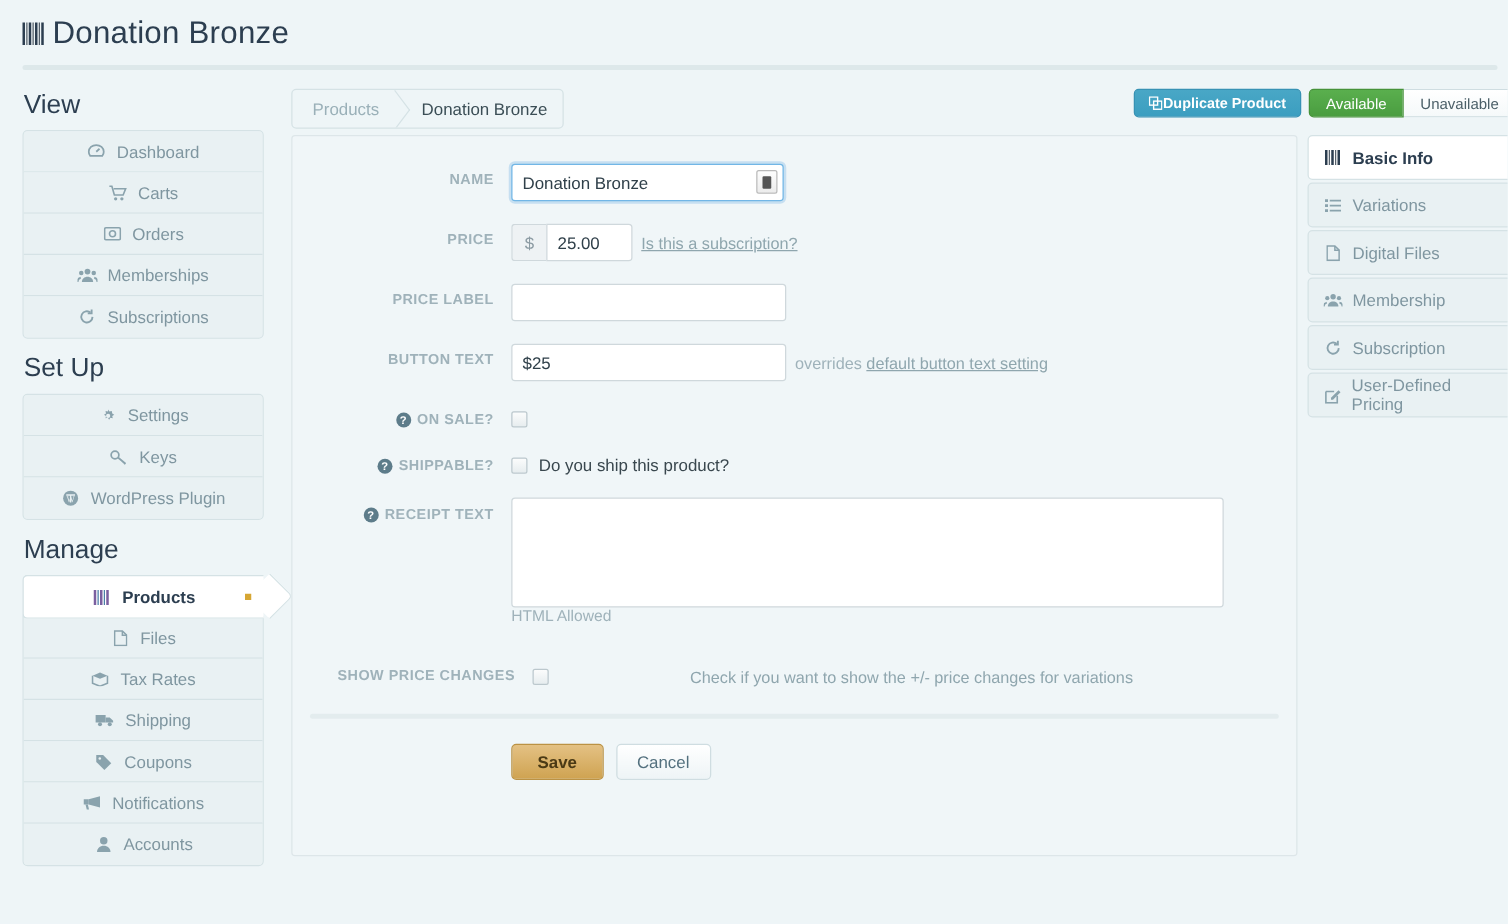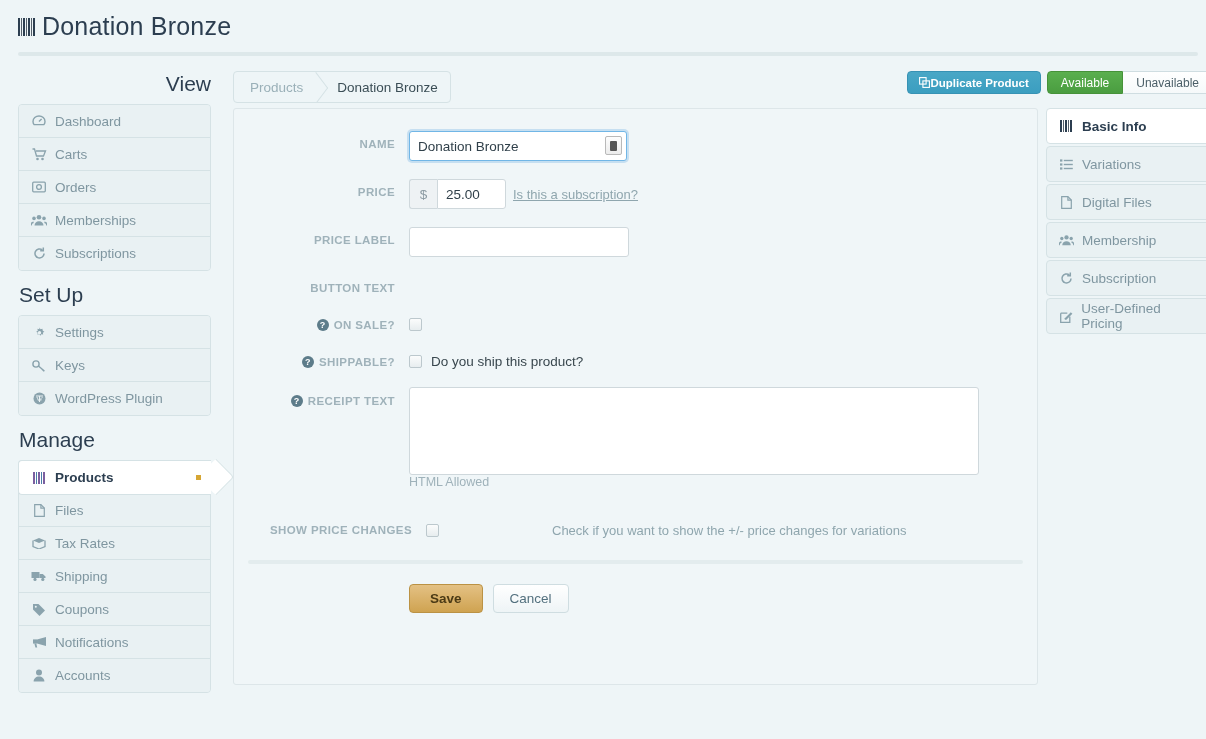--- a/index.html
+++ b/index.html
@@ -51,39 +51,40 @@
   }
 
   
   #sidebar { width: 193px; flex: 0 0 193px; }
   .side-heading {
     font-size: 21px;
     color: #2c3e50;
     margin: 12px 0 8px 1px;
     font-weight: 400;
   }
-  .side-heading.first { margin-top: 6px; text-align: right; }
+  .side-heading.first { margin-top: 6px; }
   .nav-group {
     border: 1px solid #d5e2e5;
     border-radius: 4px;
     overflow: visible;
     background: #e9f1f3;
   }
   .nav-item {
     display: flex;
     align-items: center;
     gap: 8px;
     height: 33px;
     padding: 0 12px;
     font-size: 13.5px;
     color: #7f96a0;
     border-bottom: 1px solid #d5e2e5;
     background: #e9f1f3;
     cursor: pointer;
     position: relative;
+    justify-content: center;
   }
   .nav-item:last-child { border-bottom: none; }
   .nav-item:first-child { border-radius: 3px 3px 0 0; }
   .nav-item:last-child { border-radius: 0 0 3px 3px; }
   .nav-item .ico {
     width: 16px; text-align: center;
     font-size: 13px; color: #8aa3ad;
     display: inline-flex; align-items: center; justify-content: center;
   }
   .nav-item.active {
@@ -653,20 +654,27 @@
 
         <div class="frow">
           <div class="flabel">PRICE LABEL</div>
           <div class="fctl">
             <input class="inp" value="" style="">
           </div>
         </div>
 
         <div class="frow">
           <div class="flabel">BUTTON TEXT</div>
+          <div class="fctl">
+            <input class="inp" style="width: 220px;" value="$25">
+            <span class="hint">
+              <span>overrides</span>
+              <a href="#" class="hint-link">default button text setting</a>
+            </span>
+          </div>
         </div>
 
         <div class="frow">
           <div class="flabel">
             <span class="help">?</span>
             <span>ON SALE?</span>
           </div>
           <div class="fctl" style="padding-top:6px;">
             <span class="cb"></span>
           </div>

